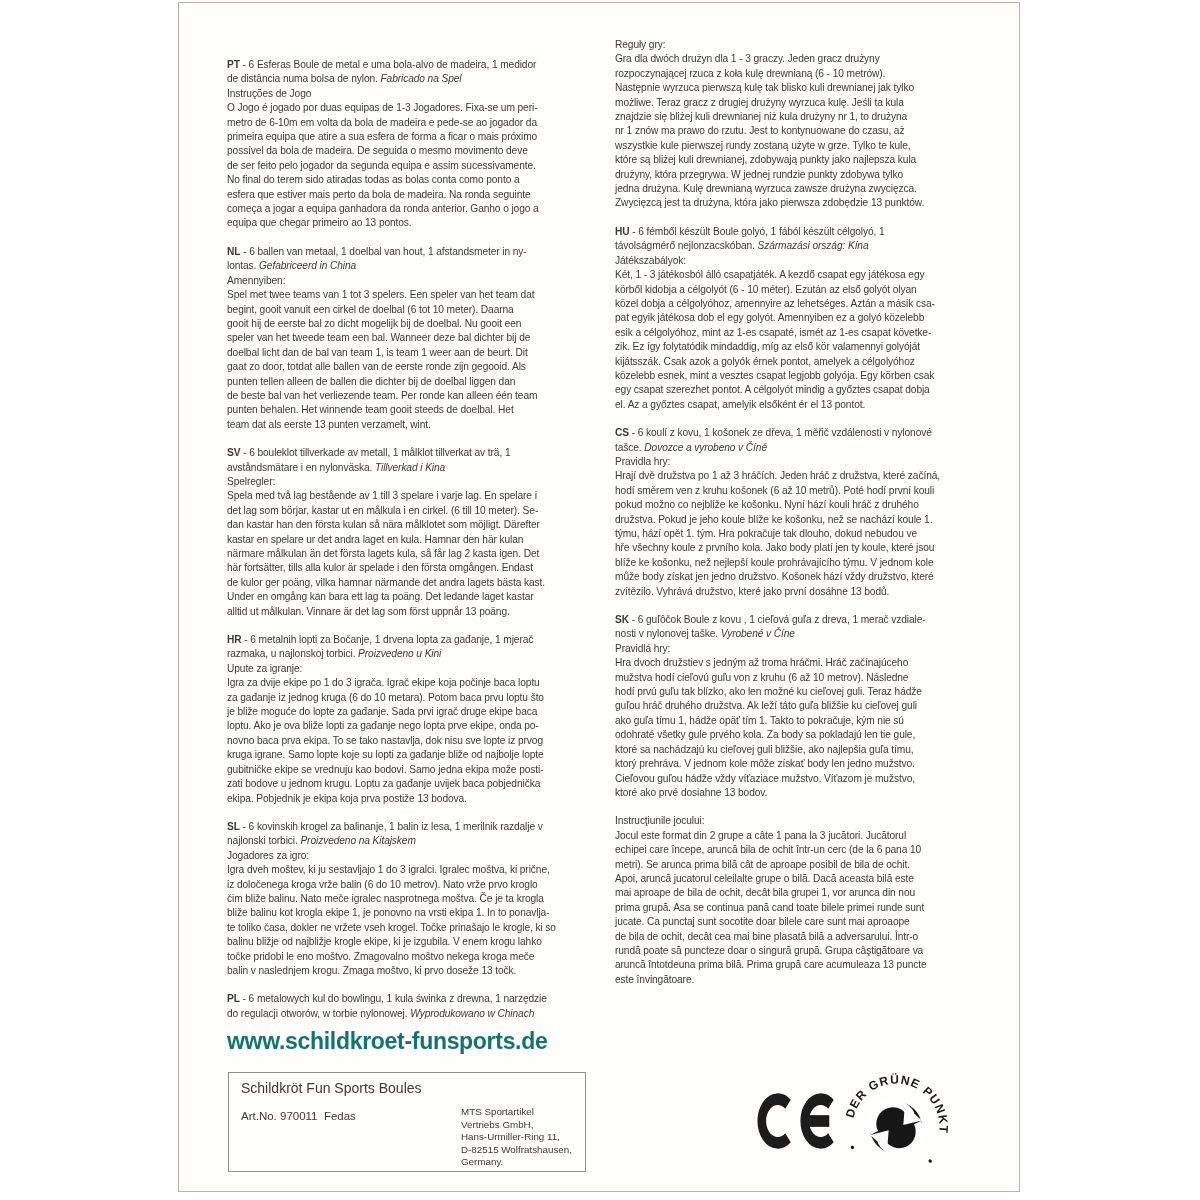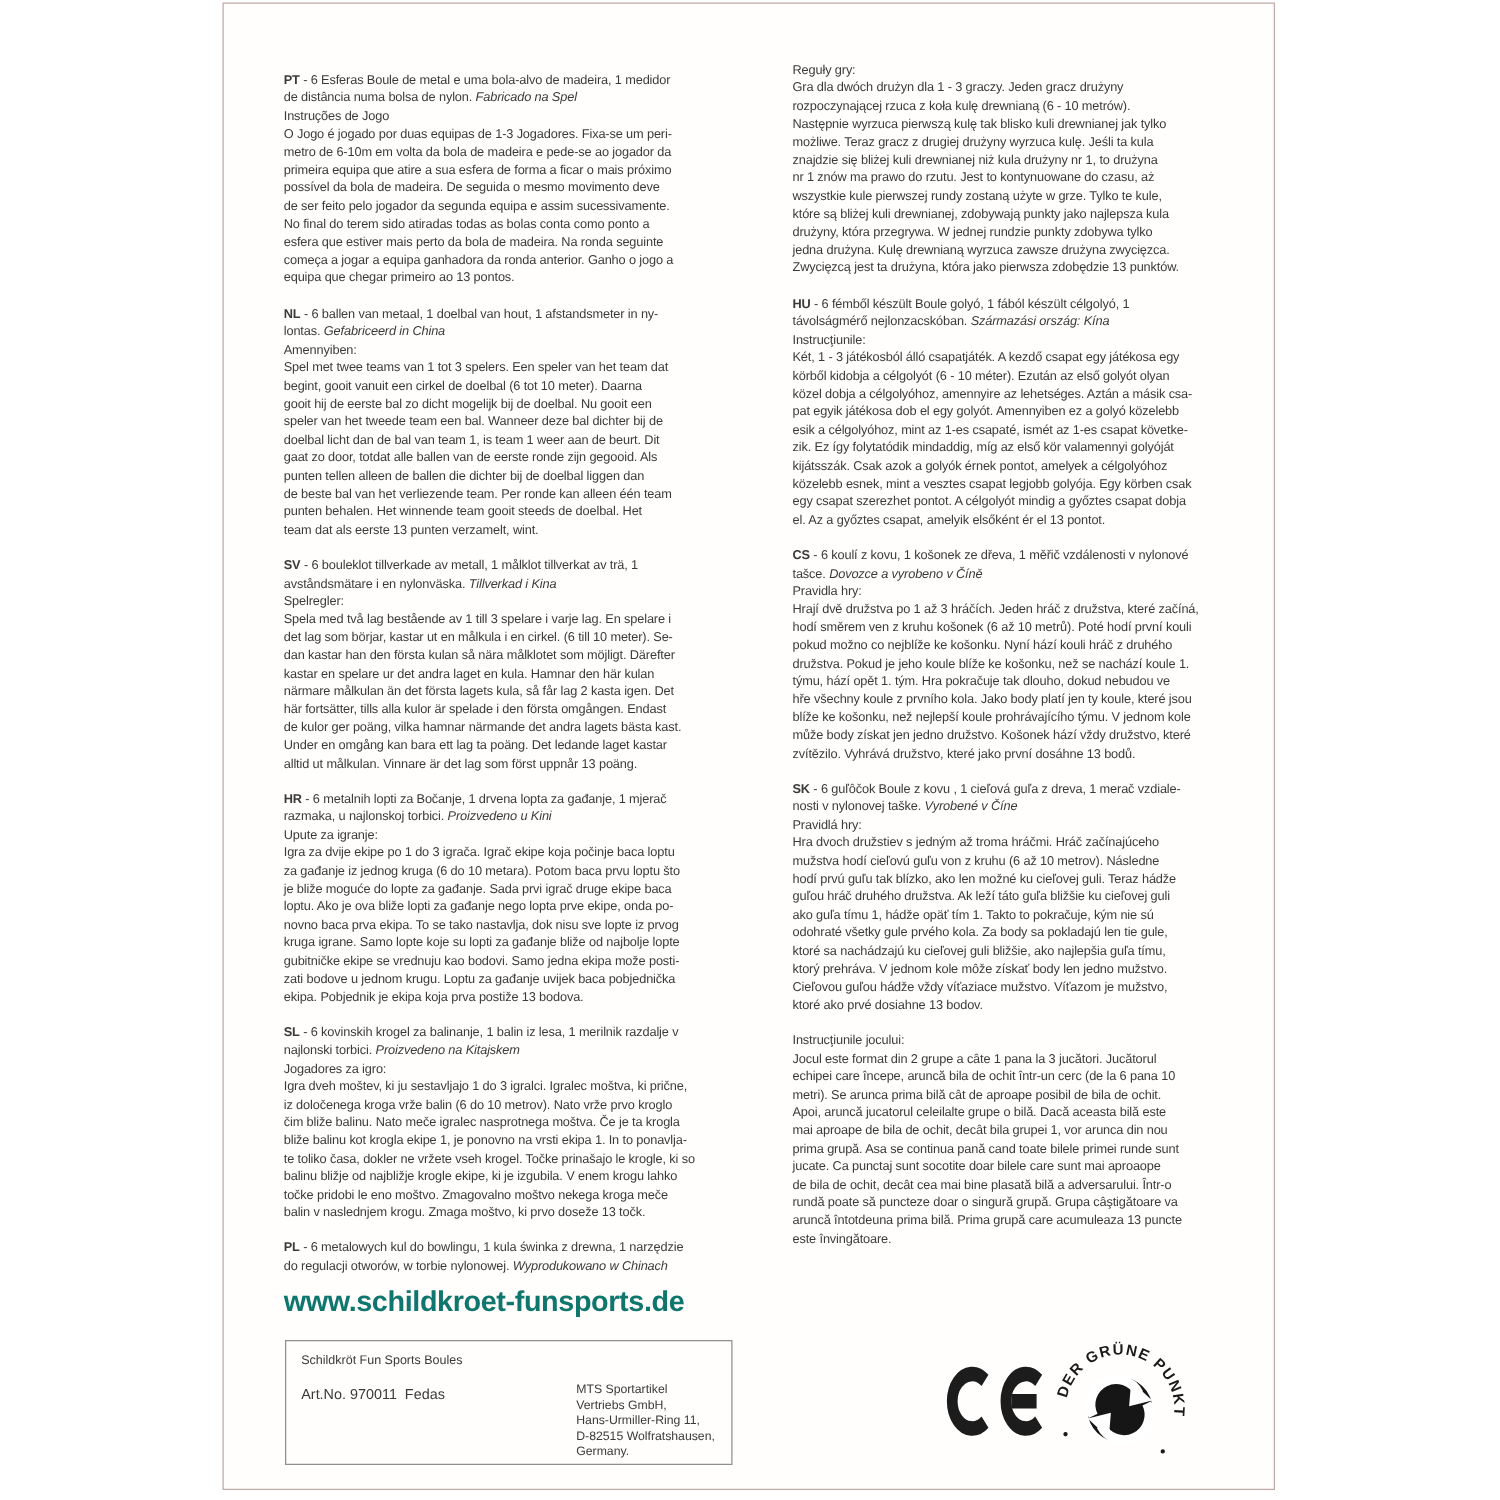--- a/index.html
+++ b/index.html
@@ -8,36 +8,36 @@
     font-family:"Liberation Sans","DejaVu Sans",sans-serif;color:#3a3a3a;
     overflow:hidden;
   }
   .sheet{position:absolute;left:0;top:0;width:1200px;height:1200px;}
   .page-border{
     position:absolute;left:178px;top:2px;width:842px;height:1190px;
     border:1.5px solid #c2aaa8;background:#fffefd;box-sizing:border-box;
   }
   .col{position:absolute;width:378px;}
   .col-left{left:227px;top:58px;}
-  .col-right{left:615px;top:50px;margin-left:19px;}
+  .col-right{left:615px;top:38px;}
   .sec{margin:0 0 14px 0;}
   .txt{
     margin:0;white-space:pre-line;font-size:10.2px;line-height:14.4px;
     letter-spacing:-0.1px;color:#3a3a3a;
   }
   .code{font-weight:bold;}
   .website{
     position:absolute;left:227px;top:1028px;font-size:23px;font-weight:bold;
     letter-spacing:-0.3px;color:#0f766e;
   }
   .info-box{
     position:absolute;left:228px;top:1072px;width:358px;height:100px;
     border:1px solid #8f8f8f;box-sizing:border-box;background:#fffefd;
   }
-  .product-line{position:absolute;left:12px;top:8px;font-size:10px;line-height:15px;color:#3a3a3a;}
+  .product-line{position:absolute;left:12px;top:8px;font-size:14px;line-height:15px;color:#3a3a3a;}
   .art-line{position:absolute;left:12px;top:24px;font-size:11.5px;line-height:15px;white-space:pre;color:#3a3a3a;margin-top:12px;}
   .address{
     position:absolute;left:232px;top:33px;font-size:9.8px;line-height:12.6px;
     white-space:pre-line;color:#3a3a3a;
   }
   .ce-wrap{position:absolute;left:752px;top:1090px;width:92px;height:62px;}
   .gp-wrap{position:absolute;left:843px;top:1064px;width:106px;height:110px;}
   .sr-only{position:absolute;width:1px;height:1px;overflow:hidden;clip:rect(0 0 0 0);white-space:nowrap;}
 </style>
 </head>
@@ -140,21 +140,21 @@
 wszystkie kule pierwszej rundy zostaną użyte w grze. Tylko te kule,
 które są bliżej kuli drewnianej, zdobywają punkty jako najlepsza kula
 drużyny, która przegrywa. W jednej rundzie punkty zdobywa tylko
 jedna drużyna. Kulę drewnianą wyrzuca zawsze drużyna zwycięzca.
 Zwycięzcą jest ta drużyna, która jako pierwsza zdobędzie 13 punktów.</p>
     </section>
 
     <section class="sec">
       <p class="txt"><b class="code">HU</b><span> - 6 fémből készült Boule golyó, 1 fából készült célgolyó, 1
 távolságmérő nejlonzacskóban. </span><i>Származási ország: Kína</i></p>
-      <p class="txt">Instrucţiunile:</p>
+      <p class="txt">Játékszabályok:</p>
       <p class="txt">Két, 1 - 3 játékosból álló csapatjáték. A kezdő csapat egy játékosa egy
 körből kidobja a célgolyót (6 - 10 méter). Ezután az első golyót olyan
 közel dobja a célgolyóhoz, amennyire az lehetséges. Aztán a másik csa-
 pat egyik játékosa dob el egy golyót. Amennyiben ez a golyó közelebb
 esik a célgolyóhoz, mint az 1-es csapaté, ismét az 1-es csapat követke-
 zik. Ez így folytatódik mindaddig, míg az első kör valamennyi golyóját
 kijátsszák. Csak azok a golyók érnek pontot, amelyek a célgolyóhoz
 közelebb esnek, mint a vesztes csapat legjobb golyója. Egy körben csak
 egy csapat szerezhet pontot. A célgolyót mindig a győztes csapat dobja
 el. Az a győztes csapat, amelyik elsőként ér el 13 pontot.</p>

